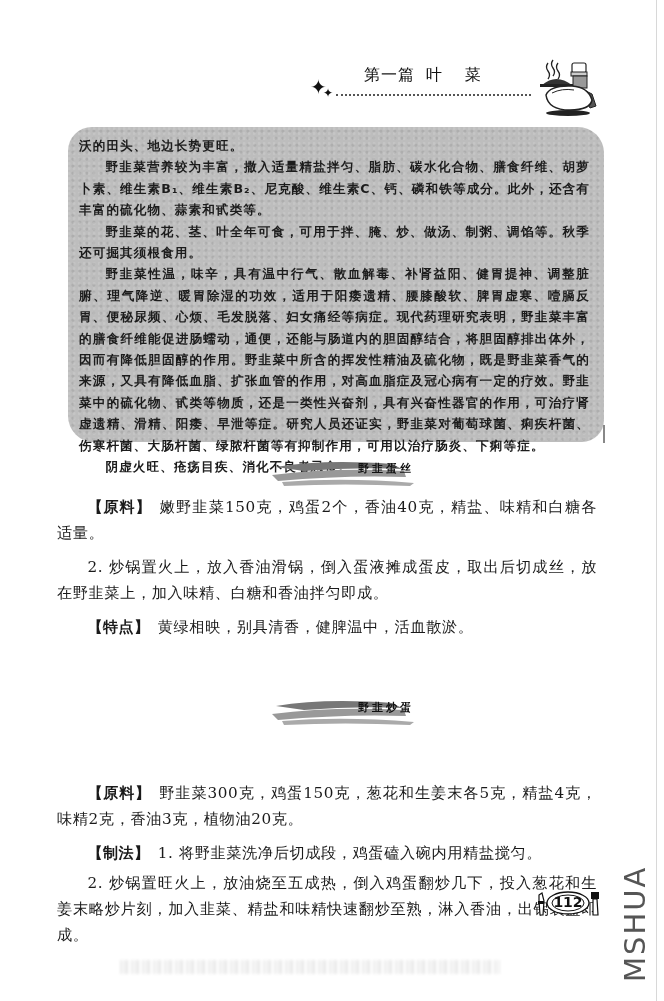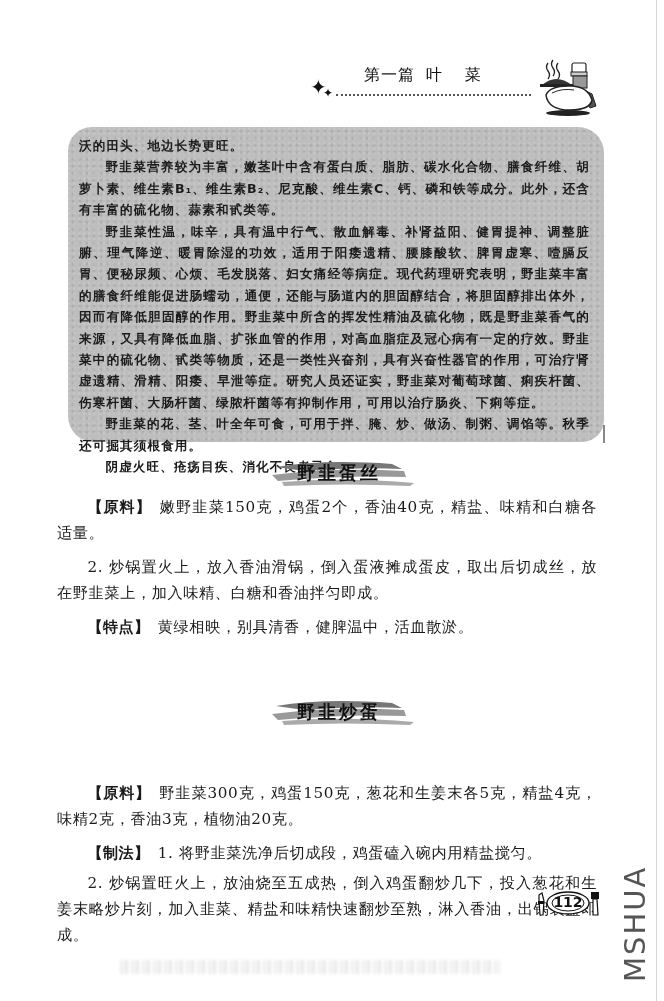--- a/index.html
+++ b/index.html
@@ -112,24 +112,24 @@
       position: absolute;
       width: 150px;
       height: 34px;
     }
     .recipe-title svg { position: absolute; left: 0; top: 0; }
     .recipe-title span {
       position: absolute;
       left: 0;
       top: 6px;
       width: 150px;
-      text-align: center;
-      font-family: "DejaVu Sans", "Liberation Sans", sans-serif;
-      font-weight: bold;
-      font-size: 18px;
+      text-align: right;
+      font-family: "DejaVu Sans", "Liberation Sans", sans-serif;
+      font-weight: bold;
+      font-size: 11px;
       letter-spacing: 3px;
       color: #111;
     }
     
     .recipe {
       position: absolute;
       left: 57px;
       width: 540px;
     }
     .recipe p {
@@ -219,23 +219,23 @@
     <path d="M40 33 l12 6 l4 12 l-6 2 z" fill="#555" stroke="#222" stroke-width="1"></path>
 
     <path d="M6 40 q4 -10 26 -9 q16 1 20 14 q-2 10 -22 10 q-22 0 -24 -15 z" fill="#fff" stroke="#222" stroke-width="1.5"></path>
     <path d="M12 38 q10 -5 22 -3" fill="none" stroke="#222" stroke-width="1"></path>
     <ellipse cx="28" cy="58" rx="22" ry="3" fill="#222"></ellipse>
   </svg>
 </div>
 
 <div class="info-box">
   <p>沃的田头、地边长势更旺。</p>
-  <p class="indent">野韭菜营养较为丰富，嫩茎叶中含有蛋白质、脂肪、碳水化合物、膳食纤维、胡萝卜素、维生素B₁、维生素B₂、尼克酸、维生素C、钙、磷和铁等成分。此外，还含有丰富的硫化物、蒜素和甙类等。</p>
+  <p class="indent">野韭菜营养较为丰富，撒入适量精盐拌匀、脂肪、碳水化合物、膳食纤维、胡萝卜素、维生素B₁、维生素B₂、尼克酸、维生素C、钙、磷和铁等成分。此外，还含有丰富的硫化物、蒜素和甙类等。</p>
+  <p class="indent">野韭菜的花、茎、叶全年可食，可用于拌、腌、炒、做汤、制粥、调馅等。秋季还可掘其须根食用。</p>
   <p class="indent">野韭菜性温，味辛，具有温中行气、散血解毒、补肾益阳、健胃提神、调整脏腑、理气降逆、暖胃除湿的功效，适用于阳痿遗精、腰膝酸软、脾胃虚寒、噎膈反胃、便秘尿频、心烦、毛发脱落、妇女痛经等病症。现代药理研究表明，野韭菜丰富的膳食纤维能促进肠蠕动，通便，还能与肠道内的胆固醇结合，将胆固醇排出体外，因而有降低胆固醇的作用。野韭菜中所含的挥发性精油及硫化物，既是野韭菜香气的来源，又具有降低血脂、扩张血管的作用，对高血脂症及冠心病有一定的疗效。野韭菜中的硫化物、甙类等物质，还是一类性兴奋剂，具有兴奋性器官的作用，可治疗肾虚遗精、滑精、阳痿、早泄等症。研究人员还证实，野韭菜对葡萄球菌、痢疾杆菌、伤寒杆菌、大肠杆菌、绿脓杆菌等有抑制作用，可用以治疗肠炎、下痢等症。</p>
-  <p class="indent">野韭菜的花、茎、叶全年可食，可用于拌、腌、炒、做汤、制粥、调馅等。秋季还可掘其须根食用。</p>
   <p class="indent">阴虚火旺、疮疡目疾、消化不良者忌食。</p>
 </div>
 <div class="info-box-tick"></div>
 
 <div class="recipe-title" style="left:264px; top:455px;">
   <svg width="150" height="34">
     <path d="M12 12 Q60 4 128 9 L138 14 Q90 12 40 16 Z" fill="#777"></path>
     <path d="M8 20 Q70 12 140 16 L142 22 Q80 20 14 26 Z" fill="#999"></path>
     <path d="M18 27 Q80 22 150 28 L146 31 Q80 28 20 31 Z" fill="#aaa"></path>
   </svg>

